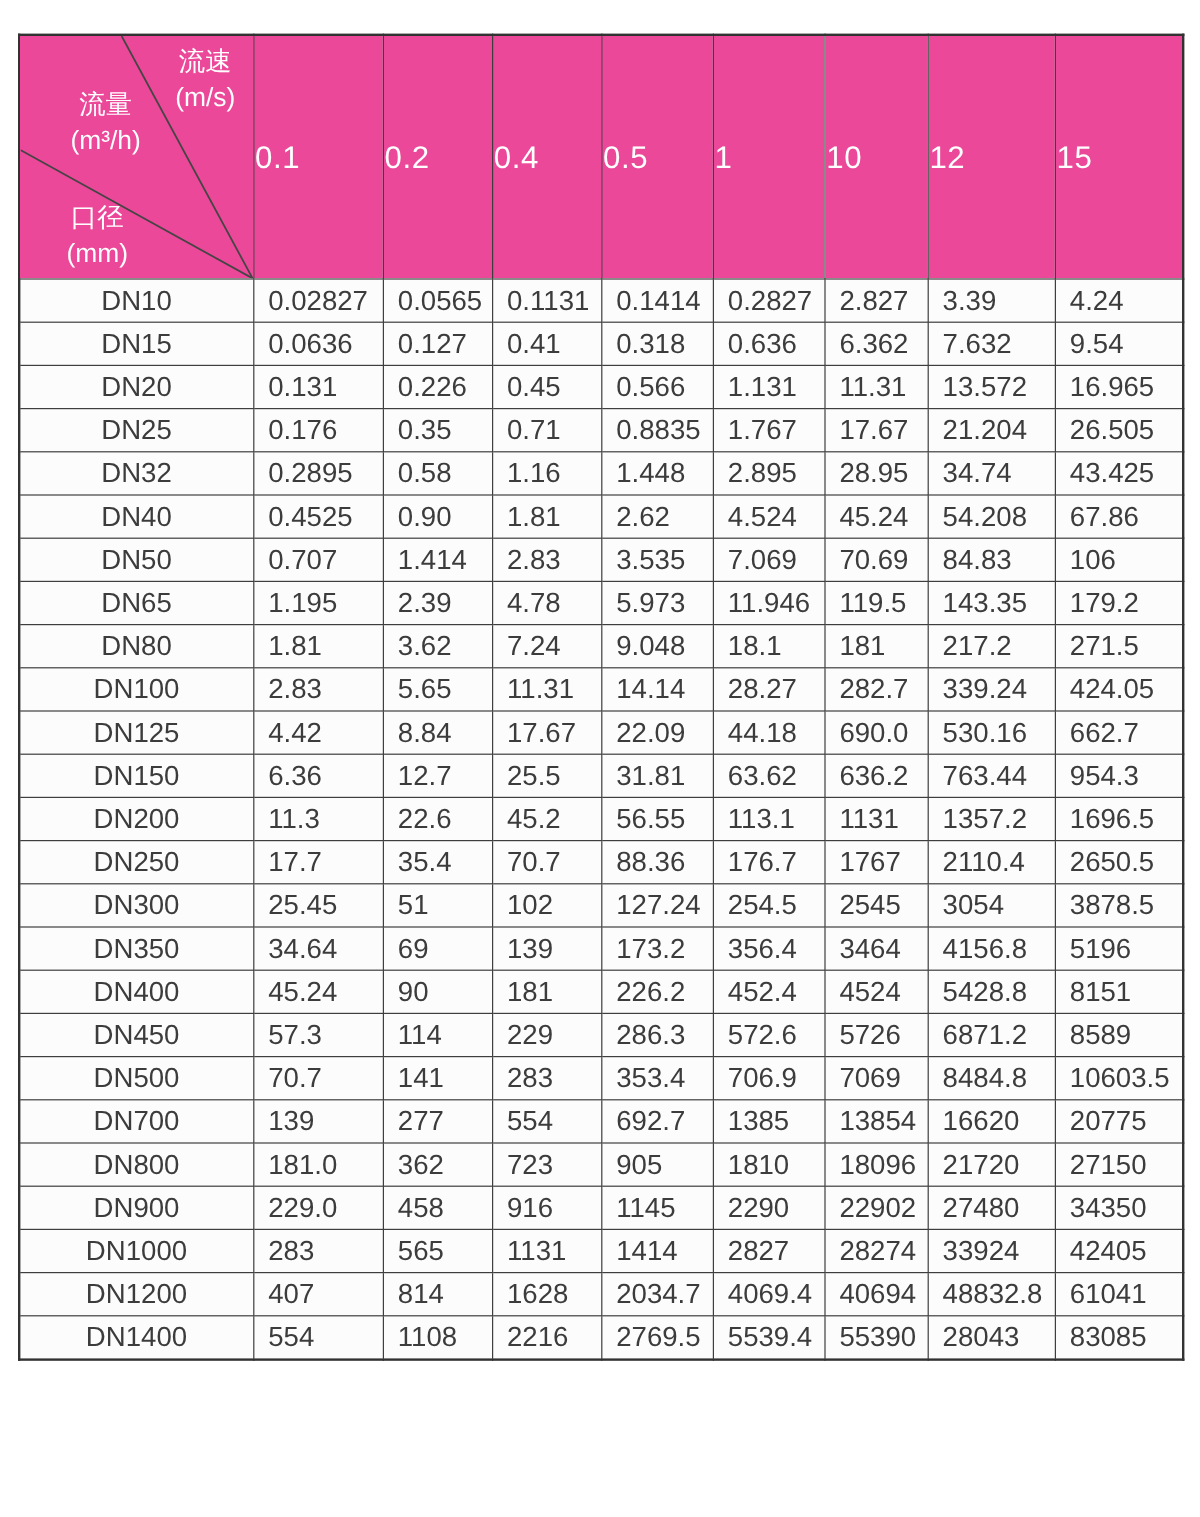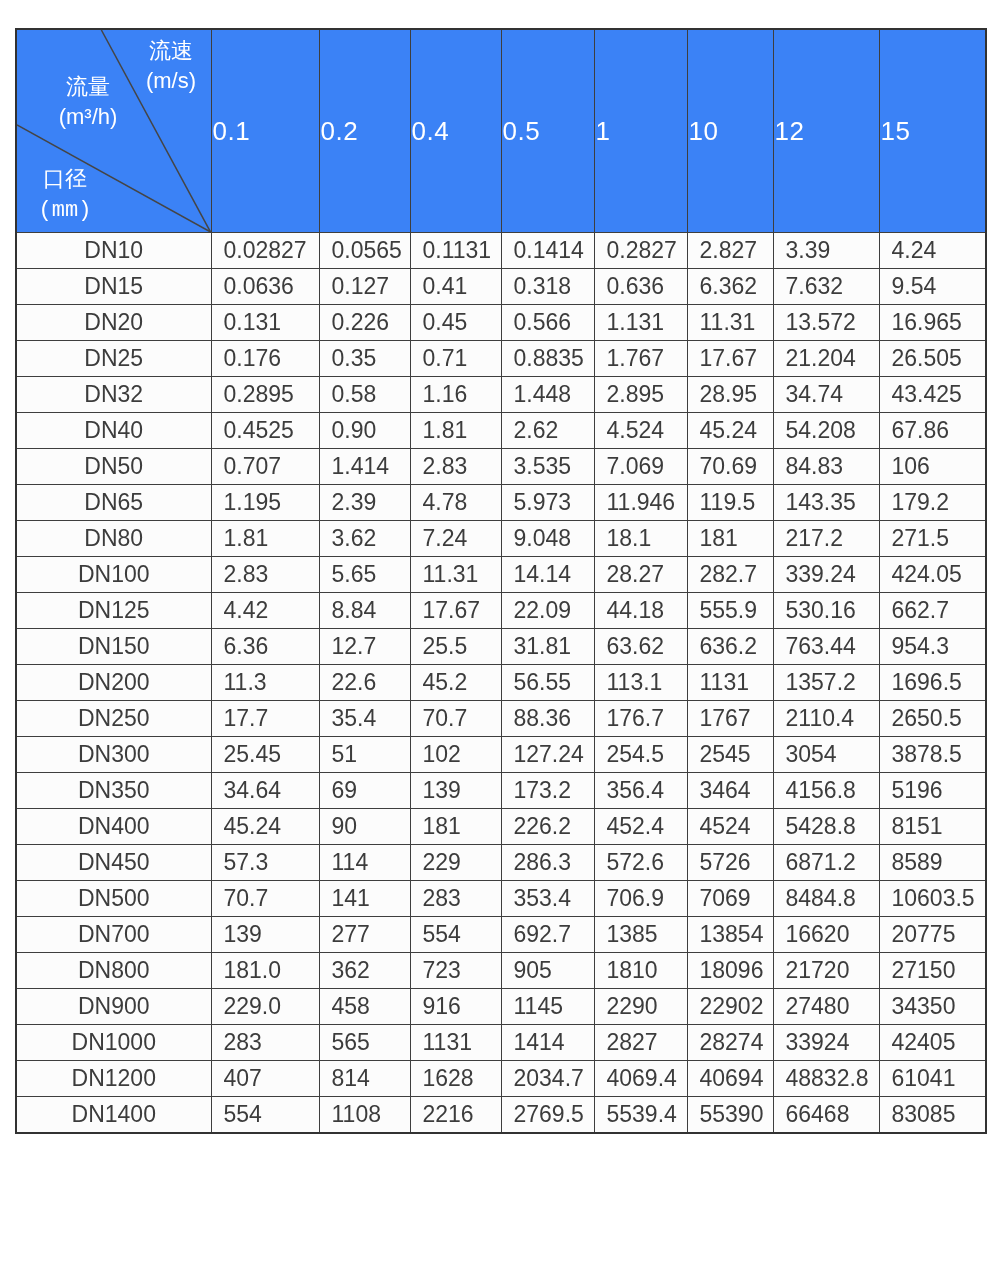--- a/index.html
+++ b/index.html
@@ -17,21 +17,21 @@
     border: 2px solid #323232;
   }
   .flow-table th, .flow-table td {
     border: 1px solid #3e3e3e;
     vertical-align: middle;
     overflow: hidden;
     white-space: nowrap;
   }
 
   
-  thead th { background: #3b82f6; color: #ffffff; }
+  thead th { background: #ec4899; color: #ffffff; }
   th.vel-th {
     font-size: 26px;
     font-weight: 500;
     text-align: left;
     letter-spacing: 0.5px;
   }
   th.diag-cell {
     position: relative;
     height: 202px;
     padding: 0;
@@ -46,21 +46,21 @@
   .corner {
     position: absolute;
     font-size: 22px;
     font-weight: 400;
     line-height: 30px;
     text-align: center;
     color: #ffffff;
   }
   .velocity-corner { top: 6px;   left: 118px; width: 72px; }
   .flow-corner     { top: 42px;  left: 25px;  width: 92px; }
-  .diameter-corner { top: 136px; left: 4px;   width: 88px; font-family: Liberation Mono, monospace; }
+  .diameter-corner { top: 136px; left: 20px;   width: 88px; }
 
   
   tbody td {
     background: #fcfcfc;
     color: #3c3c3c;
     font-size: 23px;
     height: 35px;
     line-height: 35px;
   }
   td.dn-cell  { text-align: center; padding: 0; }
@@ -225,21 +225,21 @@
           <td class="val-cell">339.24</td>
           <td class="val-cell">424.05</td>
         </tr>
         <tr>
           <td class="dn-cell">DN125</td>
           <td class="val-cell">4.42</td>
           <td class="val-cell">8.84</td>
           <td class="val-cell">17.67</td>
           <td class="val-cell">22.09</td>
           <td class="val-cell">44.18</td>
-          <td class="val-cell">555.9</td>
+          <td class="val-cell">690.0</td>
           <td class="val-cell">530.16</td>
           <td class="val-cell">662.7</td>
         </tr>
         <tr>
           <td class="dn-cell">DN150</td>
           <td class="val-cell">6.36</td>
           <td class="val-cell">12.7</td>
           <td class="val-cell">25.5</td>
           <td class="val-cell">31.81</td>
           <td class="val-cell">63.62</td>
@@ -380,18 +380,18 @@
           <td class="val-cell">61041</td>
         </tr>
         <tr>
           <td class="dn-cell">DN1400</td>
           <td class="val-cell">554</td>
           <td class="val-cell">1108</td>
           <td class="val-cell">2216</td>
           <td class="val-cell">2769.5</td>
           <td class="val-cell">5539.4</td>
           <td class="val-cell">55390</td>
-          <td class="val-cell">66468</td>
+          <td class="val-cell">28043</td>
           <td class="val-cell">83085</td>
         </tr>
       </tbody>
   </table>
 </div>
 
 </body></html>

